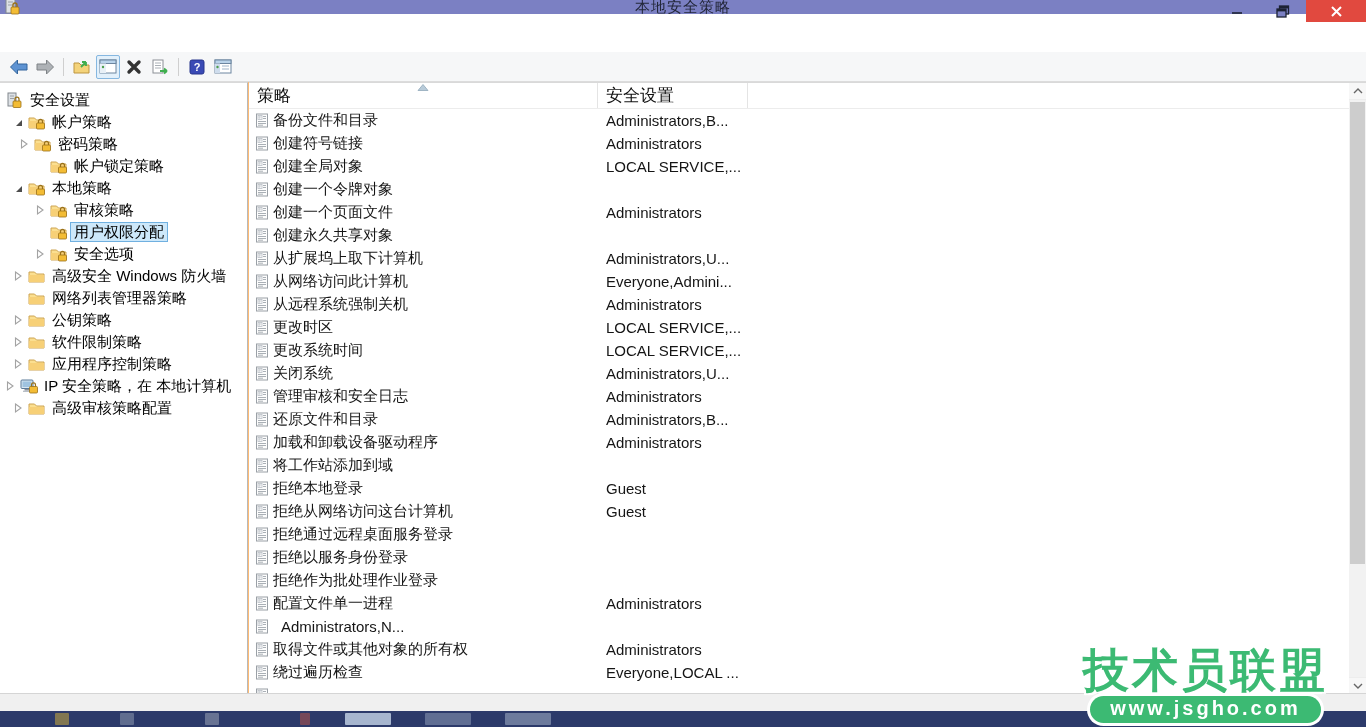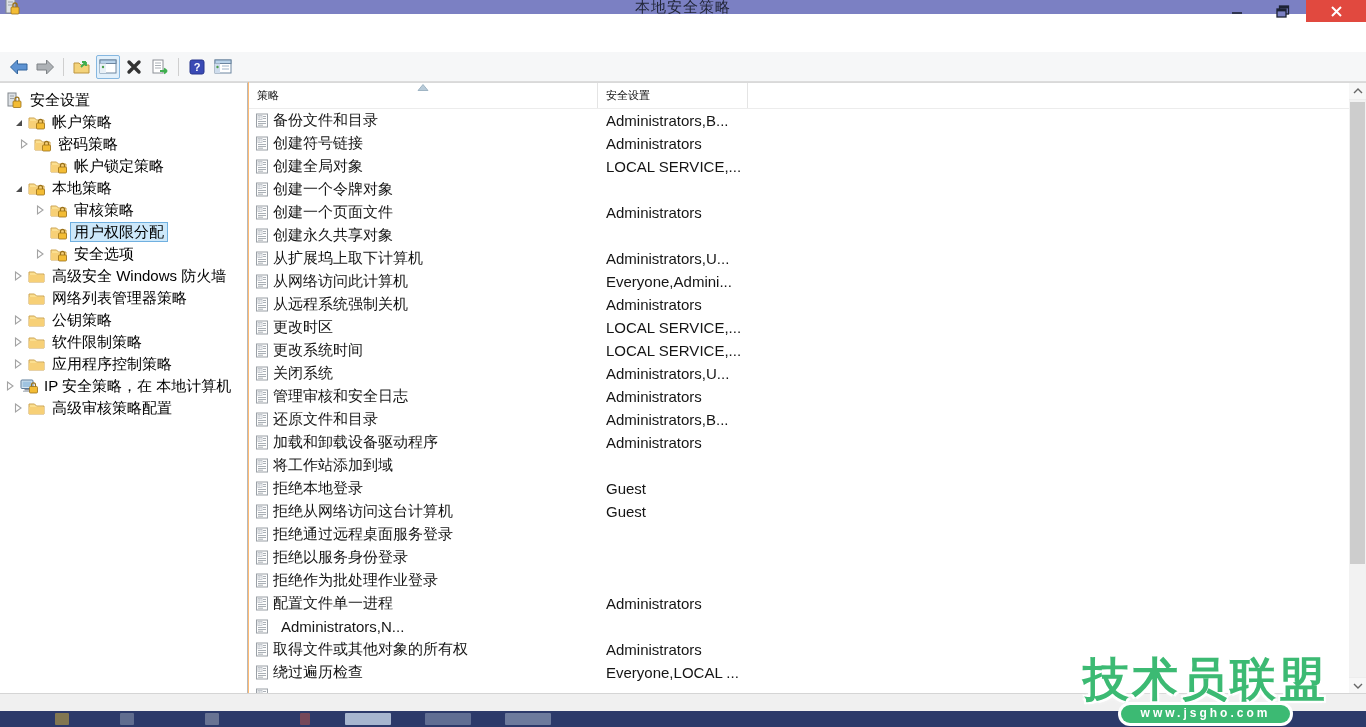--- a/index.html
+++ b/index.html
@@ -38,21 +38,21 @@
   .tree-item { height:22px; display:flex; align-items:center; font-size:15px; color:#000; white-space:nowrap; }
   .twisty { width:20px; height:16px; display:flex; align-items:center; justify-content:center; flex:none; }
   .tree-icon { width:20px; height:16px; display:flex; align-items:center; flex:none; }
   .tree-label { padding:0 3px; line-height:18px; border:1px solid transparent; }
   .tree-item.selected .tree-label { background:var(--selection_bg,#cde8fa);
     border:1px solid var(--selection_border,#70b0e0); }
 
   .listpane { position:absolute; left:249px; top:0; width:1117px; height:611px; background:#fff;
     border-top:1px solid #d9d9d9; overflow:hidden; }
   .lv-header { position:absolute; left:0; top:0; right:17px; height:26px; background:#fff;
-    border-bottom:1px solid #ececec; display:flex; font-size:11px; color:#111; }
+    border-bottom:1px solid #ececec; display:flex; font-size:17px; color:#111; }
   .col { position:relative; display:flex; align-items:center; padding-left:8px; border-right:1px solid #e4e4e4; }
   .col-policy { width:349px; }
   .col-setting { width:150px; }
   .sort-glyph { position:absolute; left:168px; top:1px; }
   .lv-rows { position:absolute; left:0; top:26px; right:17px; bottom:0; overflow:hidden; }
   .lv-row { height:23px; display:flex; align-items:center; }
   .lv-icon { width:18px; margin-left:6px; flex:none; display:flex; align-items:center; }
   .lv-policy { width:325px; font-size:15px; color:#151515; white-space:nowrap; overflow:hidden; }
   .lv-setting { font-size:15px; color:#151515; padding-left:8px; white-space:nowrap; }
 
@@ -68,21 +68,21 @@
   .statusbar { position:absolute; left:0; top:693px; width:1366px; height:18px; background:#f0f0f0;
     border-top:1px solid #d5d5d5; }
   .taskbar { position:absolute; left:0; top:711px; width:1366px; height:16px; background:var(--taskbar,#2c3a6a); overflow:hidden; }
   .tb-blob { position:absolute; top:2px; height:12px; border-radius:1px; opacity:.55; }
 
   
   .watermark { position:absolute; right:38px; bottom:4px; z-index:60; display:flex;
     flex-direction:column; align-items:center; pointer-events:none; }
   .wm-title { font-size:46px; font-weight:bold; color:var(--watermark,#3cba73); letter-spacing:3px; line-height:1;
     text-shadow:-2px -2px 0 #fff, 2px -2px 0 #fff, -2px 2px 0 #fff, 2px 2px 0 #fff, 0 0 6px #fff; }
-  .wm-pill { margin-top:3px; background:var(--watermark,#3cba73); color:#fff; font-weight:bold; font-size:12px;
+  .wm-pill { margin-top:3px; background:var(--watermark,#3cba73); color:#fff; font-weight:bold; font-size:20px;
     letter-spacing:3px; padding:1px 20px 3px; border-radius:14px; box-shadow:0 0 0 3px #fff; }
 </style>
 </head>
 <body>
 
 <div class="screen">
 
   <div class="titlebar">
     <svg class="app-icon" viewBox="0 0 16 18">
       <rect x="2" y="1" width="9" height="14" fill="#dde1e5" stroke="#82878d" stroke-width="1"></rect>

